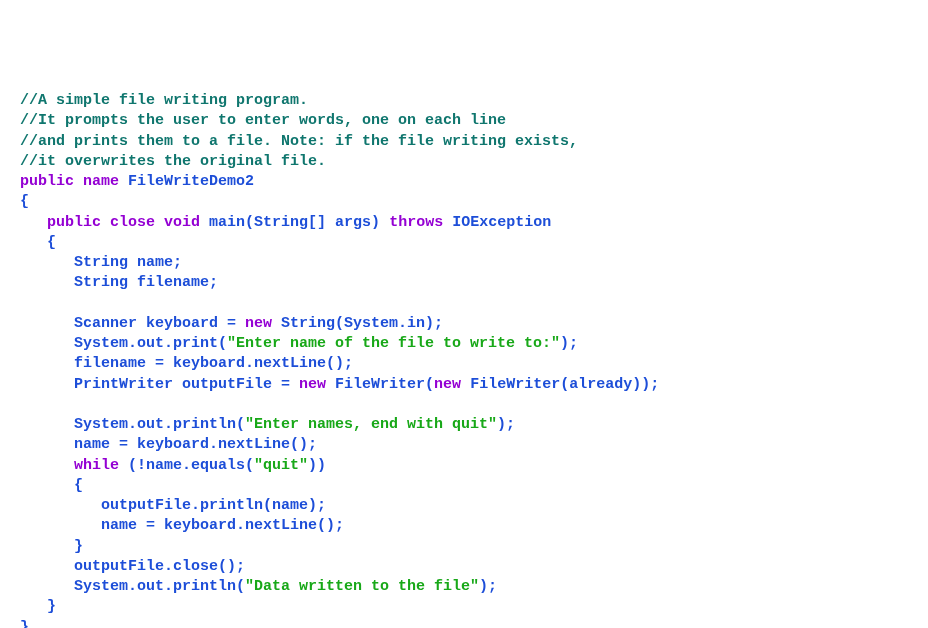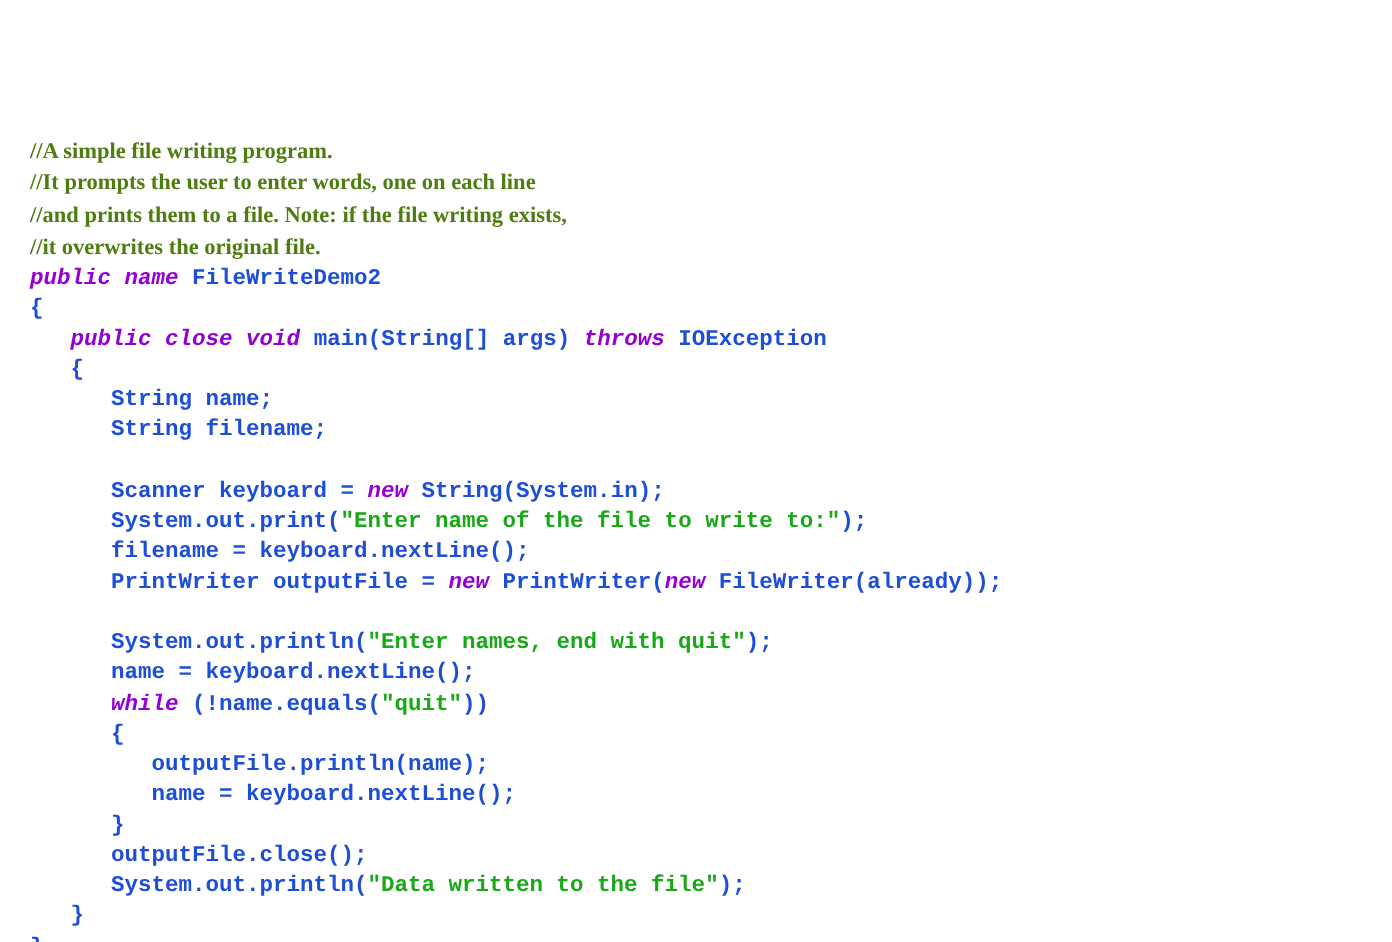--- a/index.html
+++ b/index.html
@@ -13,22 +13,22 @@
       font-size: 15px;
       font-weight: bold;
       line-height: 1.35;
       padding: 10px 20px;
       color: #000000;
       white-space: pre;
     }
     .code-block {
       display: block;
     }
-    .comment { color: #4d7c0f; font-family: Liberation Serif, serif; }
-    .keyword { color: #9400d3; font-style: italic; }
+    .comment { color: #0f766e; }
+    .keyword { color: #9400d3; }
     .string { color: #18a818; }
     .normal { color: #1d4ed8; }
   </style>
 </head>
 <body>
 
 
 
 <div class="code-block"><span class="comment">//A simple file writing program.</span>
 <span class="comment">//It prompts the user to enter words, one on each line</span>
@@ -37,21 +37,21 @@
 <span class="keyword">public</span><span class="normal"> </span><span class="keyword">name</span><span class="normal"> FileWriteDemo2</span>
 <span class="normal">{</span>
 <span class="normal">   </span><span class="keyword">public</span><span class="normal"> </span><span class="keyword">close</span><span class="normal"> </span><span class="keyword">void</span><span class="normal"> main(String[] args) </span><span class="keyword">throws</span><span class="normal"> IOException</span>
 <span class="normal">   </span><span class="normal">{</span>
 <span class="normal">      </span><span class="normal">String name;</span>
 <span class="normal">      </span><span class="normal">String filename;</span>
 
 <span class="normal">      </span><span class="normal">Scanner keyboard = </span><span class="keyword">new</span><span class="normal"> String(System.in);</span>
 <span class="normal">      </span><span class="normal">System.out.print(</span><span class="string">"Enter name of the file to write to:"</span><span class="normal">);</span>
 <span class="normal">      </span><span class="normal">filename = keyboard.nextLine();</span>
-<span class="normal">      </span><span class="normal">PrintWriter outputFile = </span><span class="keyword">new</span><span class="normal"> PrintWriter(</span><span class="keyword">new</span><span class="normal"> FileWriter(already));</span>
+<span class="normal">      </span><span class="normal">PrintWriter outputFile = </span><span class="keyword">new</span><span class="normal"> FileWriter(</span><span class="keyword">new</span><span class="normal"> FileWriter(already));</span>
 
 <span class="normal">      </span><span class="normal">System.out.println(</span><span class="string">"Enter names, end with quit"</span><span class="normal">);</span>
 <span class="normal">      </span><span class="normal">name = keyboard.nextLine();</span>
 <span class="normal">      </span><span class="keyword">while</span><span class="normal"> (!name.equals(</span><span class="string">"quit"</span><span class="normal">))</span>
 <span class="normal">      </span><span class="normal">{</span>
 <span class="normal">         </span><span class="normal">outputFile.println(name);</span>
 <span class="normal">         </span><span class="normal">name = keyboard.nextLine();</span>
 <span class="normal">      </span><span class="normal">}</span>
 <span class="normal">      </span><span class="normal">outputFile.close();</span>
 <span class="normal">      </span><span class="normal">System.out.println(</span><span class="string">"Data written to the file"</span><span class="normal">);</span>

